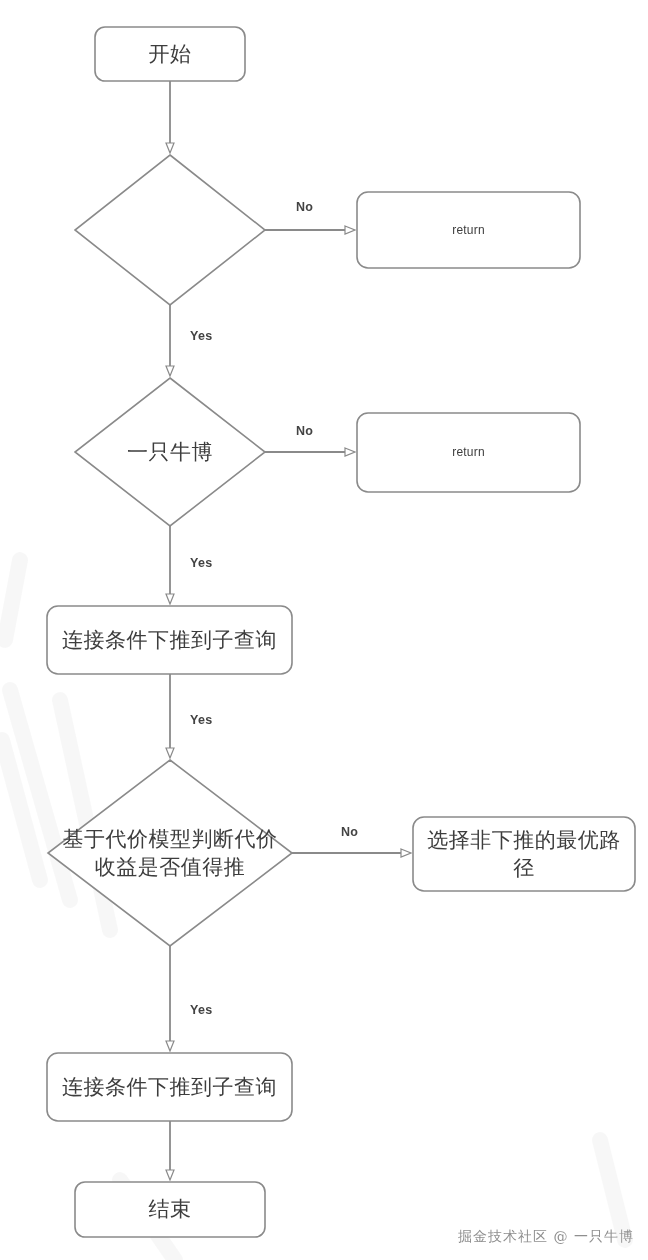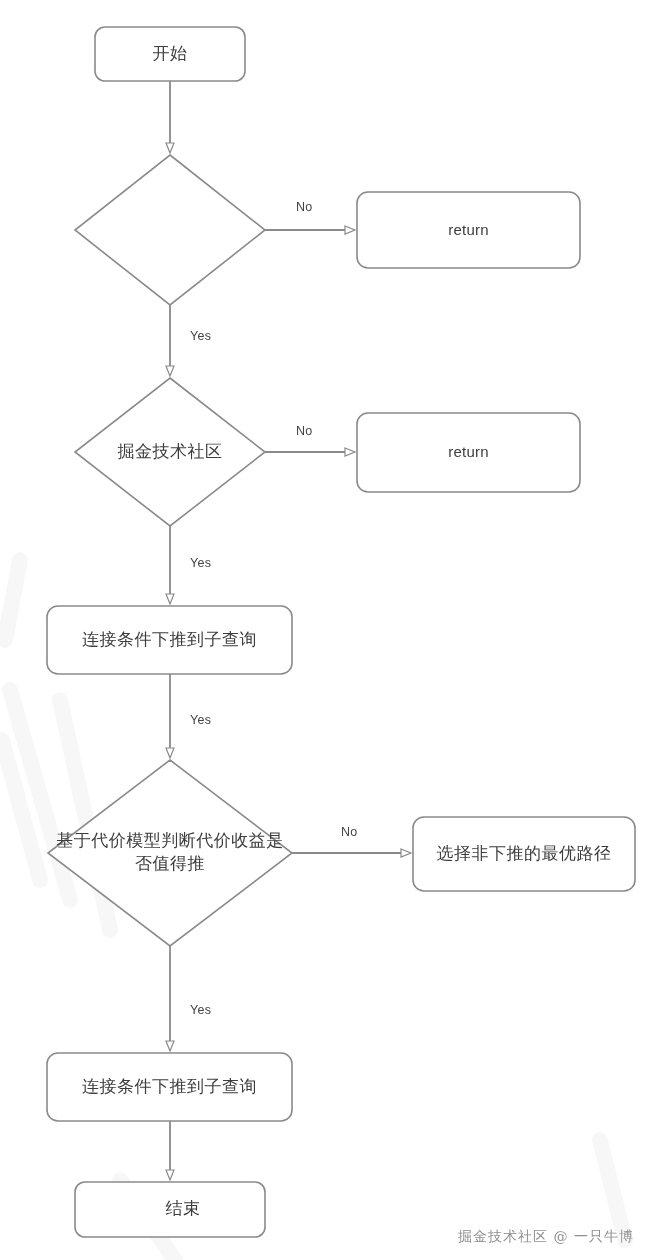--- a/index.html
+++ b/index.html
@@ -31,35 +31,35 @@
     width: 648px;
     height: 1260px;
   }
   .node-label {
     position: absolute;
     display: flex;
     align-items: center;
     justify-content: center;
     text-align: center;
     color: #3d3d3d;
-    font-size: 17px;
+    font-size: 21px;
     line-height: 1.35;
     letter-spacing: 0.5px;
     pointer-events: none;
     filter: blur(0.28px);
   }
   .node-label.latin {
-    font-size: 15px;
+    font-size: 12px;
     letter-spacing: 0.2px;
   }
   .edge-label {
     position: absolute;
     color: #434343;
     font-size: 12.5px;
-    font-weight: 400;
+    font-weight: 700;
     letter-spacing: 0.3px;
     filter: blur(0.25px);
   }
   .corner-watermark {
     position: absolute;
     right: 14px;
     bottom: 14px;
     color: #8f8f8f;
     font-size: 14px;
     letter-spacing: 1px;
@@ -124,33 +124,33 @@
       <path d="M170,946 L170,1050"></path>
       <path d="M170,1121 L170,1179"></path>
     </g>
   </svg>
 
   <div class="node-label" style="left:95px; top:27px; width:150px; height:54px;">开始</div>
 
 
   <div class="node-label latin" style="left:357px; top:192px; width:223px; height:76px;">return</div>
 
-  <div class="node-label" style="left:85px; top:422px; width:170px; height:60px;">掘金技术社区</div>
+  <div class="node-label" style="left:85px; top:422px; width:170px; height:60px;">一只牛博</div>
 
   <div class="node-label latin" style="left:357px; top:413px; width:223px; height:79px;">return</div>
 
   <div class="node-label" style="left:47px; top:606px; width:245px; height:68px;">连接条件下推到子查询</div>
 
   <div class="node-label" style="left:52px; top:818px; width:236px; height:70px;">基于代价模型判断代价收益是否值得推</div>
 
   <div class="node-label" style="left:421px; top:817px; width:206px; height:74px;">选择非下推的最优路径</div>
 
   <div class="node-label" style="left:47px; top:1053px; width:245px; height:68px;">连接条件下推到子查询</div>
 
-  <div class="node-label" style="left:75px; top:1182px; width:190px; height:55px;padding-left:13px;">结束</div>
+  <div class="node-label" style="left:75px; top:1182px; width:190px; height:55px;">结束</div>
 
   <div class="edge-label" style="left:296px; top:200px;">No</div>
   <div class="edge-label" style="left:190px; top:329px;">Yes</div>
   <div class="edge-label" style="left:296px; top:424px;">No</div>
   <div class="edge-label" style="left:190px; top:556px;">Yes</div>
   <div class="edge-label" style="left:190px; top:713px;">Yes</div>
   <div class="edge-label" style="left:341px; top:825px;">No</div>
   <div class="edge-label" style="left:190px; top:1003px;">Yes</div>
 
   <div class="corner-watermark">掘金技术社区 @ 一只牛博</div>

